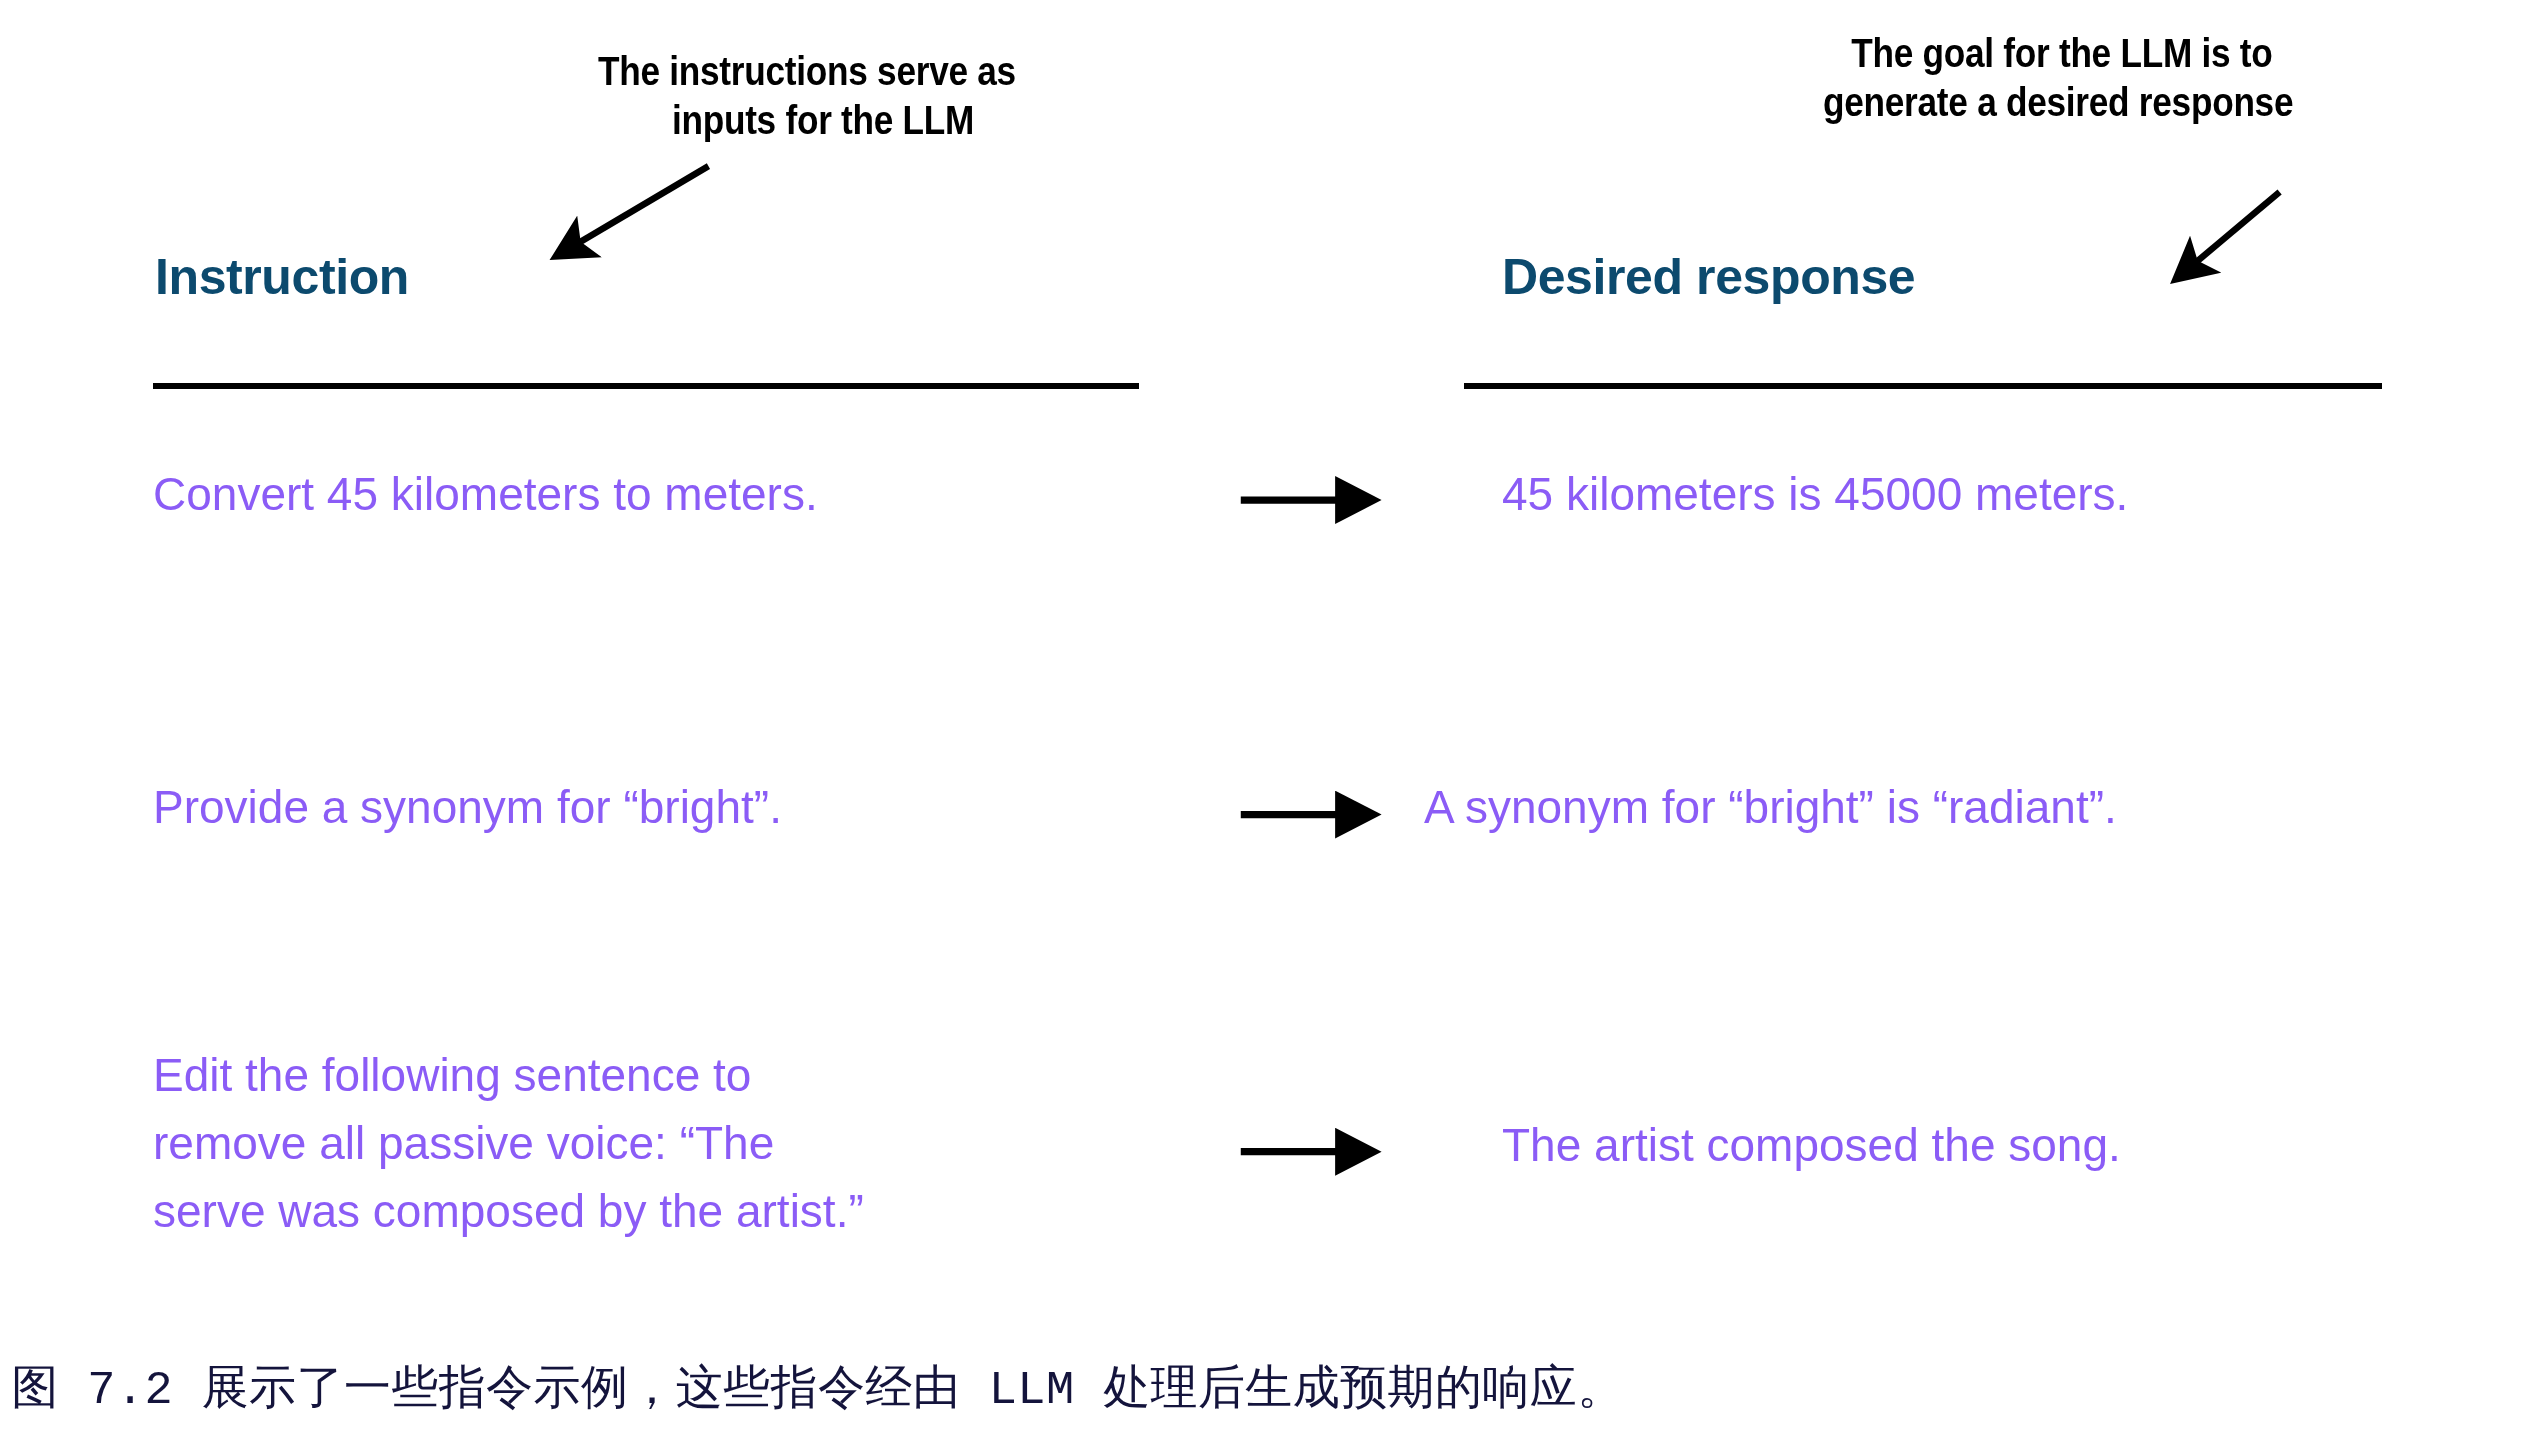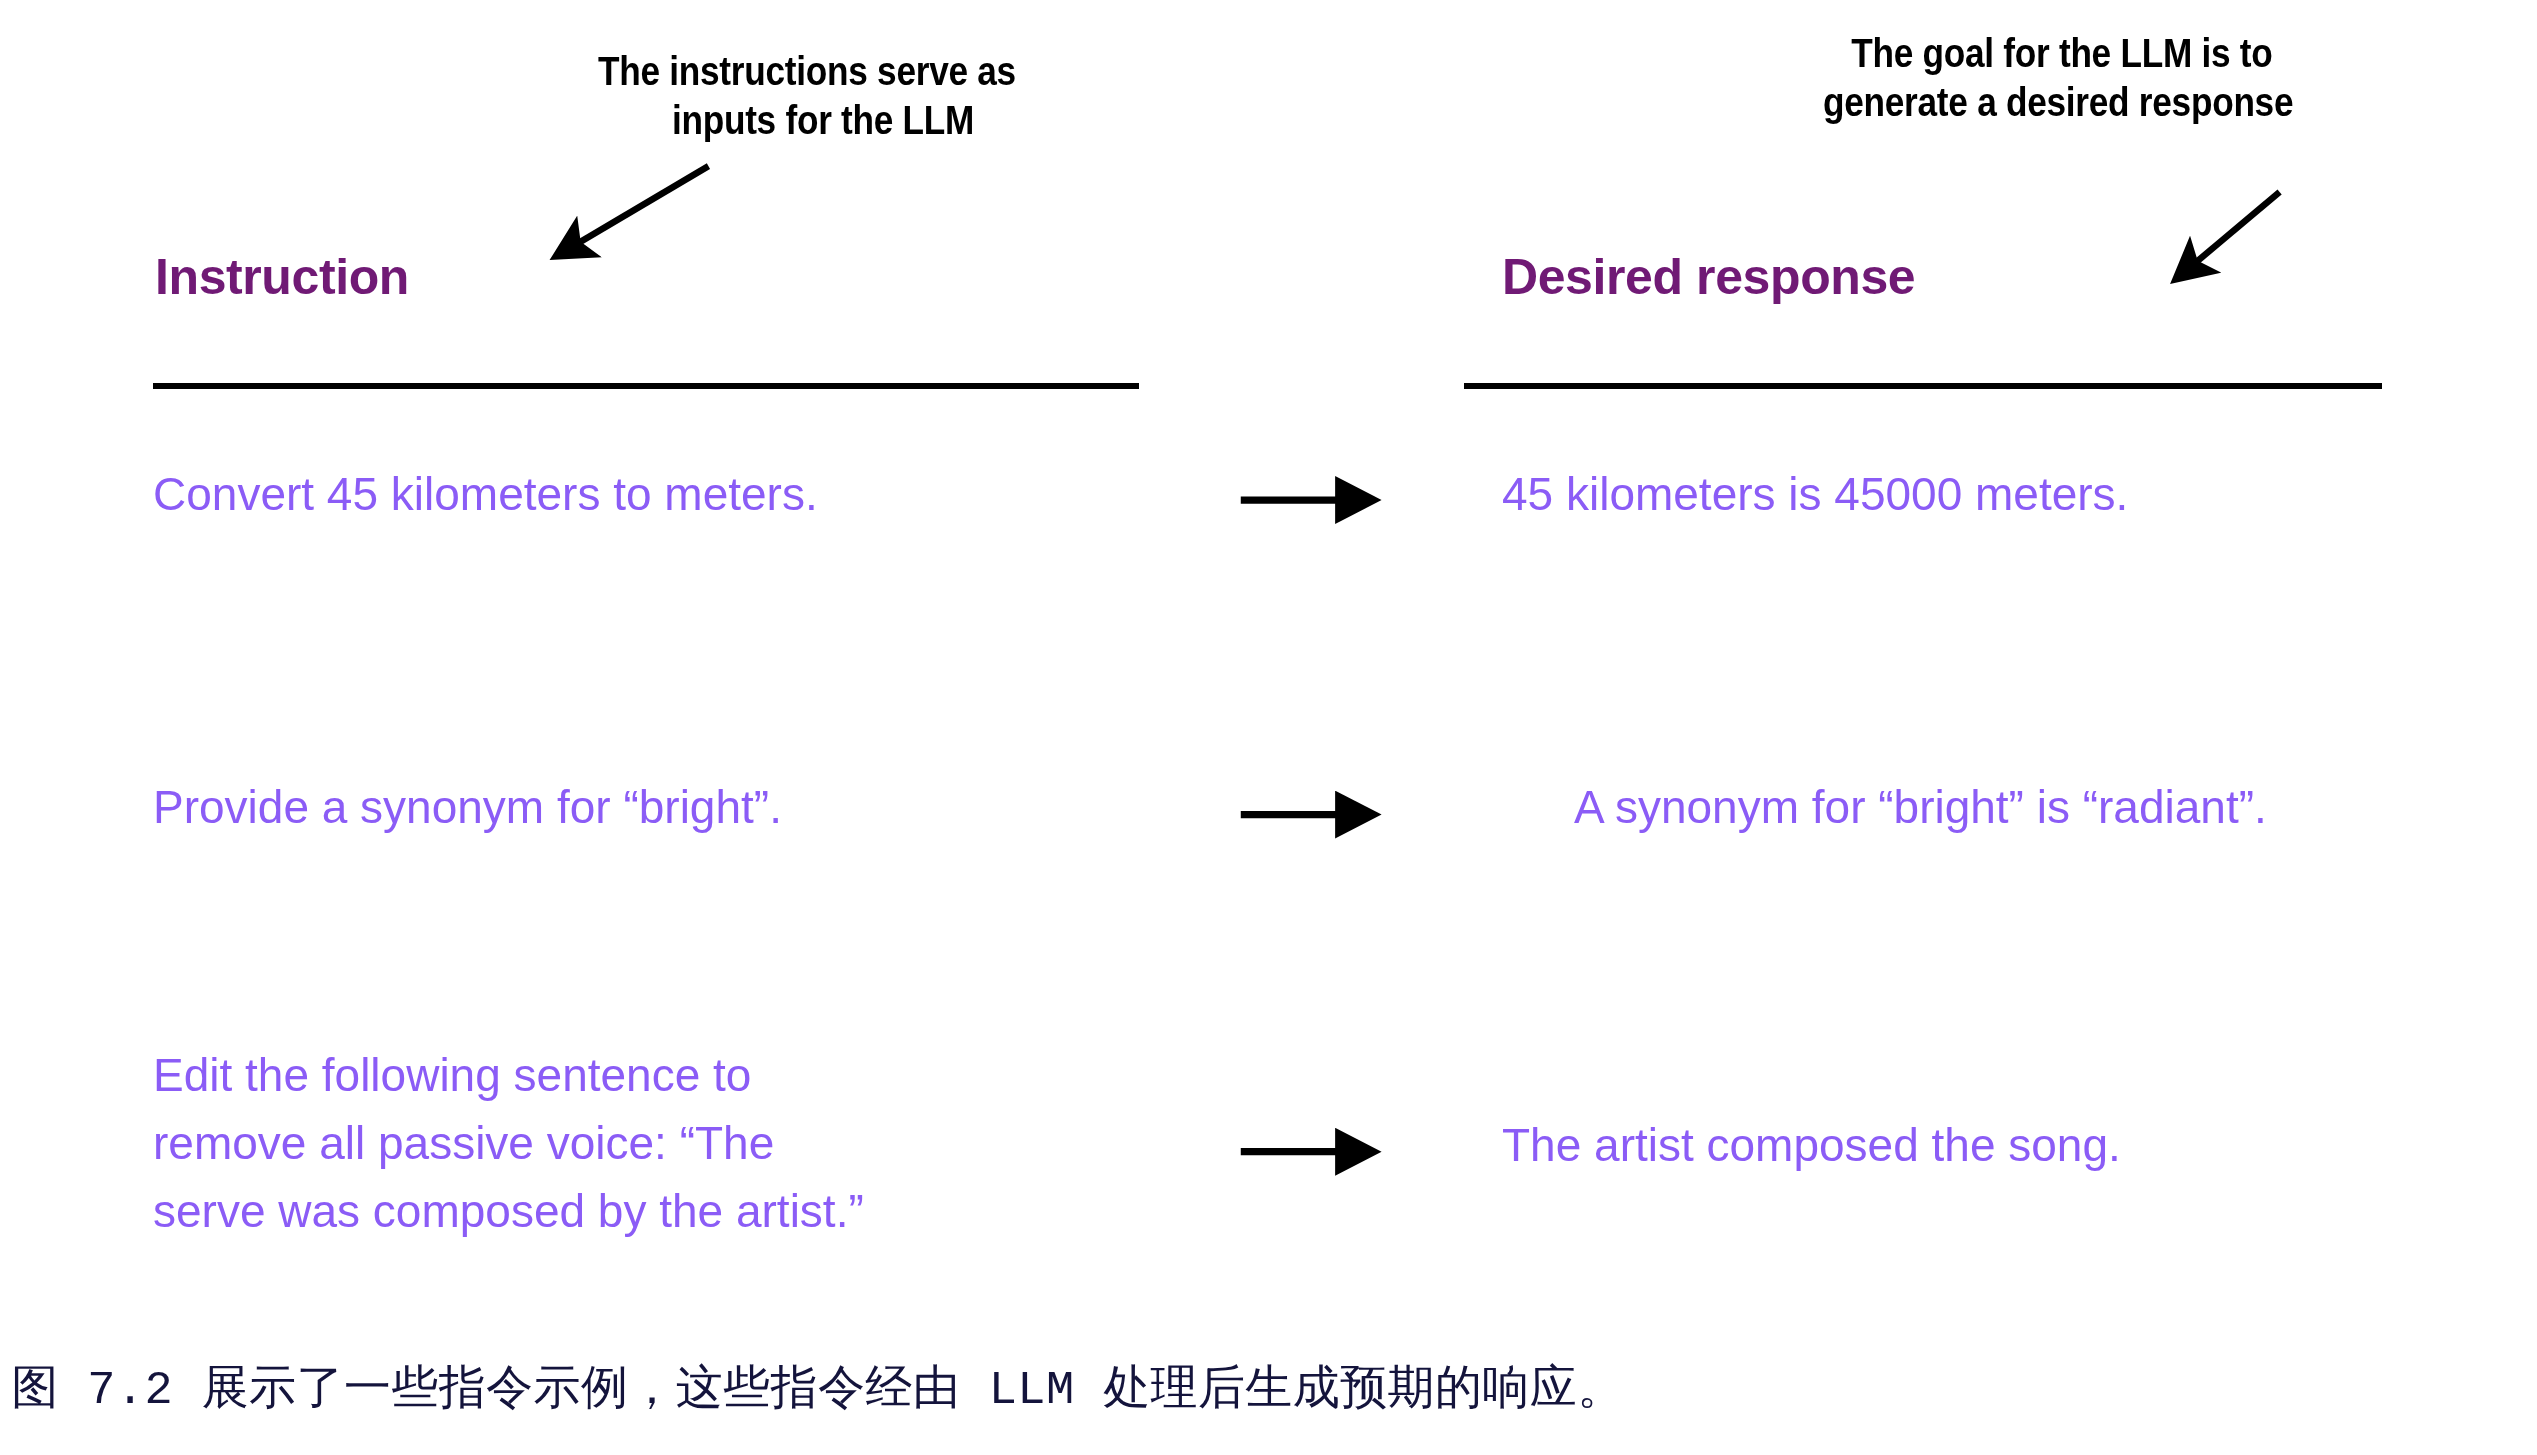--- a/index.html
+++ b/index.html
@@ -64,21 +64,21 @@
     pointer-events: none;
   }
 
   
   .col-head {
     position: absolute;
     font-family: "Liberation Sans", "DejaVu Sans", sans-serif;
     font-weight: 700;
     font-size: 50px;
     letter-spacing: -0.4px;
-    color: #701a75;
+    color: #0c4a6e;
     white-space: nowrap;
   }
   .head-left  { left: 155px;  top: 248px; }
   .head-right { left: 1502px; top: 248px; }
 
   
   .rule {
     position: absolute;
     height: 5.6px;
     background: #000000;
@@ -93,21 +93,21 @@
     font-family: "Liberation Sans", "DejaVu Sans", sans-serif;
     font-weight: 400;
     font-size: 46px;
     line-height: 68px;
     color: #8b5cf6;
     white-space: pre-line;
   }
   .c-l1 { left: 153px;  top: 460px;  }
   .c-r1 { left: 1502px; top: 460px;  }
   .c-l2 { left: 153px;  top: 773px;  }
-  .c-r2 { left: 1574px; top: 773px;  }
+  .c-r2 { left: 1424px; top: 773px;  }
   .c-l3 { left: 153px;  top: 1041px; }
   .c-r3 { left: 1502px; top: 1111px; }
 
   
   .caption {
     position: absolute;
     left: 11.3px;
     top: 1362px;
     font-family: Liberation Mono, monospace;
     font-weight: 400;

